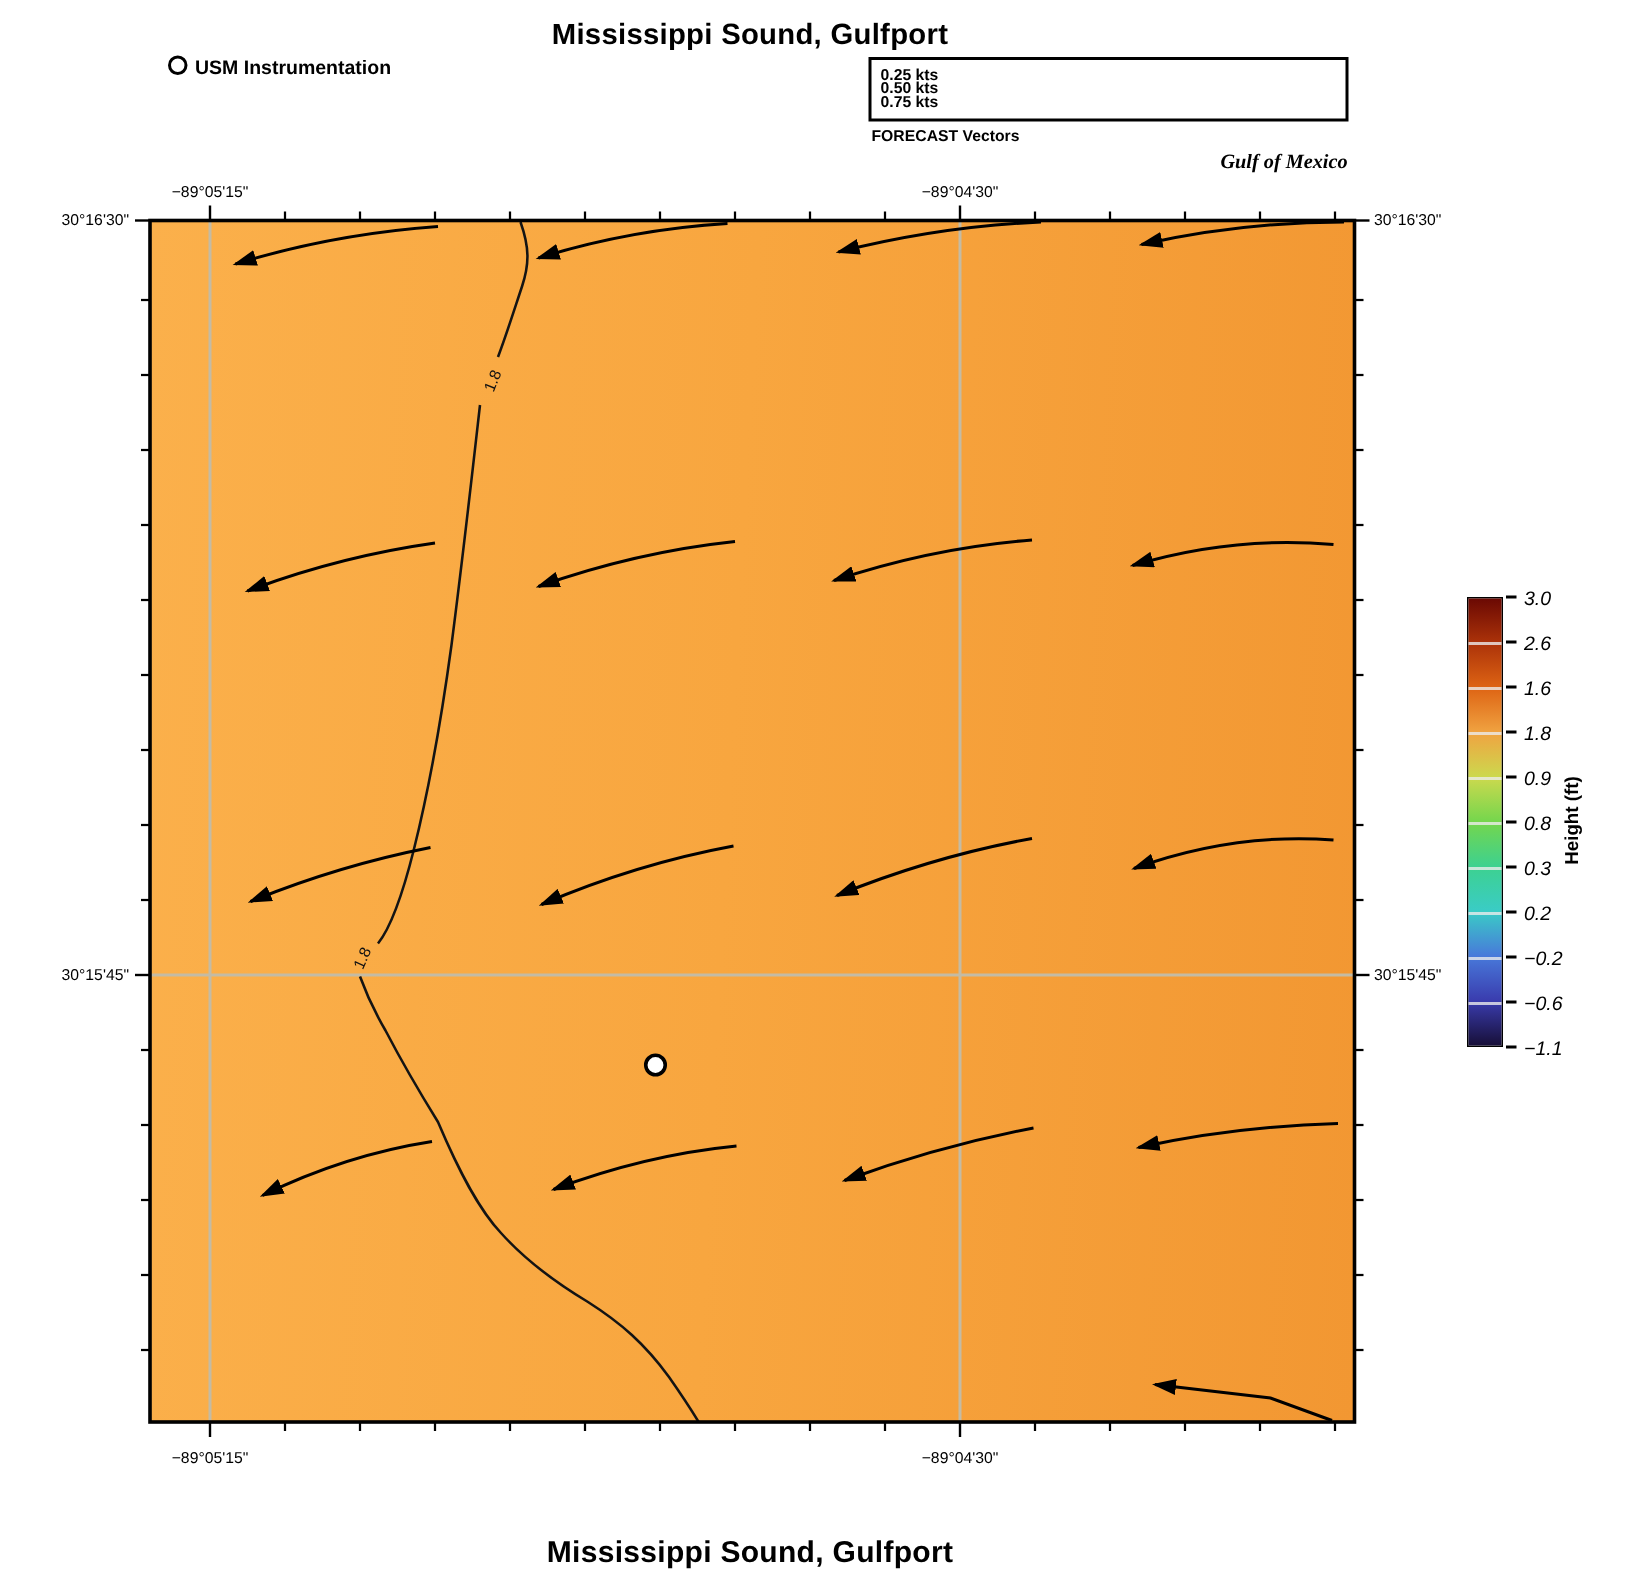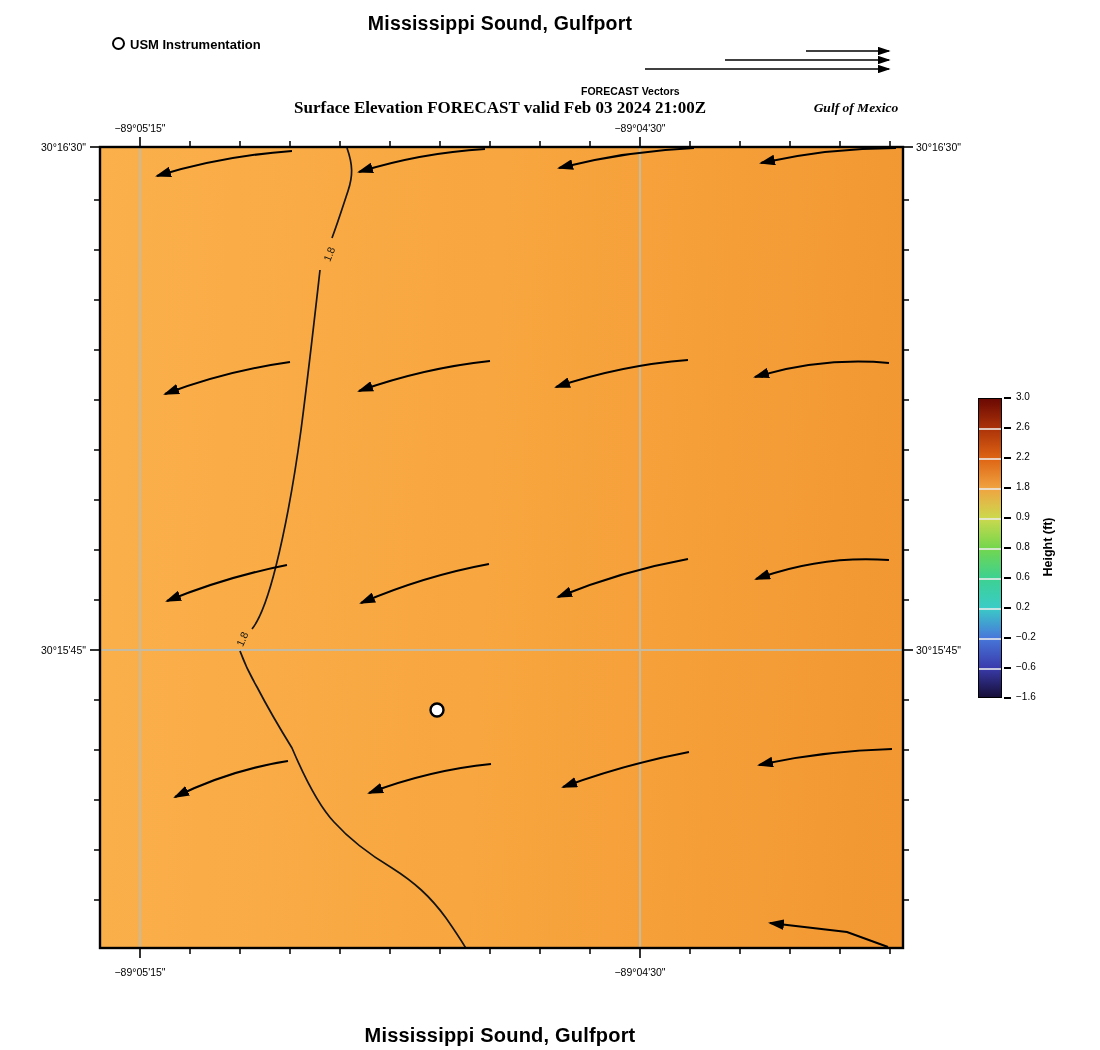--- a/index.html
+++ b/index.html
@@ -14,21 +14,21 @@
   .usm-text{font-weight:bold;font-size:13px;white-space:nowrap;}
   .legend-box{border:2px solid #000;background:#fff;box-sizing:border-box;}
   .legend-item{position:absolute;left:6px;font-weight:bold;font-size:10.5px;line-height:10px;white-space:nowrap;}
   .currents-caption{font-weight:bold;font-size:10.5px;white-space:nowrap;}
   .map-fill{background:linear-gradient(93deg,#fbb04b 0%,#f8a63f 48%,#f29732 100%);}
   #plot{position:absolute;left:0;top:0;}
   .colorbar{box-sizing:border-box;border:1.6px solid #000;}
   .cbar-grad{position:absolute;inset:0;}
   .cbar-sep{position:absolute;left:0;width:100%;height:1.2px;background:rgba(235,235,235,.8);}
   .cbar-tick{position:absolute;width:7px;height:1.6px;background:#000;}
-  .cbar-label{position:absolute;font-size:10px;white-space:nowrap;}
+  .cbar-label{position:absolute;font-size:13px;white-space:nowrap;font-style:italic;}
   .cbar-title{font-weight:bold;font-size:12.5px;text-align:center;transform:rotate(-90deg);}
   .contour-label{font-size:10.5px;fill:#111;}
 </style>
 </head>
 <body>
 
 <div class="canvas">
 
   <div class="abs map-fill" style="left:100px;top:147px;width:803px;height:801px;"></div>
 
@@ -144,23 +144,27 @@
         <line x1="725" y1="60" x2="889" y2="60" stroke="#000" stroke-width="1.3" marker-end="url(#ahs)"></line>
         <line x1="645" y1="69" x2="889" y2="69" stroke="#000" stroke-width="1.3" marker-end="url(#ahs)"></line>
       </g>
   </svg>
 
   <div class="abs title" style="left:300px;top:12px;width:400px;">Mississippi Sound, Gulfport</div>
 
   <div class="abs usm-circle" style="left:112px;top:37px;"></div>
   <div class="abs usm-text" style="left:130px;top:37px;">USM Instrumentation</div>
 
+  <div class="abs legend-box" style="left:579px;top:38px;width:320px;height:43px;">
+    <div class="legend-item" style="top:5px;">0.25 kts</div>
+    <div class="legend-item" style="top:14px;">0.50 kts</div>
+    <div class="legend-item" style="top:23px;">0.75 kts</div>
+  </div>
   <div class="abs currents-caption" style="left:581px;top:85px;">FORECAST Vectors</div>
 
-  <div class="abs subtitle" style="left:250px;top:98px;width:500px;">Surface Elevation FORECAST valid Feb 03 2024 21:00Z</div>
   <div class="abs gulf" style="left:806px;top:100px;width:100px;font-style:italic;">Gulf of Mexico</div>
 
   <div class="abs axis-label" style="left:140px;top:122px;transform:translateX(-50%);">−89°05'15"</div>
   <div class="abs axis-label" style="left:640px;top:122px;transform:translateX(-50%);">−89°04'30"</div>
   <div class="abs axis-label" style="left:140px;top:966px;transform:translateX(-50%);">−89°05'15"</div>
   <div class="abs axis-label" style="left:640px;top:966px;transform:translateX(-50%);">−89°04'30"</div>
 
   <div class="abs axis-label" style="left:26px;top:141px;width:60px;text-align:right;">30°16'30"</div>
   <div class="abs axis-label" style="left:26px;top:644px;width:60px;text-align:right;">30°15'45"</div>
   <div class="abs axis-label" style="left:916px;top:141px;">30°16'30"</div>
@@ -177,35 +181,35 @@
       <div class="cbar-sep" style="top: 209.4px;"></div>
       <div class="cbar-sep" style="top: 239.4px;"></div>
       <div class="cbar-sep" style="top: 269.4px;"></div>
     </div>
   <div id="cbar-ticks">
       <div class="abs cbar-tick" style="left: 1004px; top: 397.2px;"></div>
       <div class="abs cbar-label" style="left: 1016px; top: 391px;">3.0</div>
       <div class="abs cbar-tick" style="left: 1004px; top: 427.2px;"></div>
       <div class="abs cbar-label" style="left: 1016px; top: 421px;">2.6</div>
       <div class="abs cbar-tick" style="left: 1004px; top: 457.2px;"></div>
-      <div class="abs cbar-label" style="left: 1016px; top: 451px;">2.2</div>
+      <div class="abs cbar-label" style="left: 1016px; top: 451px;">1.6</div>
       <div class="abs cbar-tick" style="left: 1004px; top: 487.2px;"></div>
       <div class="abs cbar-label" style="left: 1016px; top: 481px;">1.8</div>
       <div class="abs cbar-tick" style="left: 1004px; top: 517.2px;"></div>
       <div class="abs cbar-label" style="left: 1016px; top: 511px;">0.9</div>
       <div class="abs cbar-tick" style="left: 1004px; top: 547.2px;"></div>
       <div class="abs cbar-label" style="left: 1016px; top: 541px;">0.8</div>
       <div class="abs cbar-tick" style="left: 1004px; top: 577.2px;"></div>
-      <div class="abs cbar-label" style="left: 1016px; top: 571px;">0.6</div>
+      <div class="abs cbar-label" style="left: 1016px; top: 571px;">0.3</div>
       <div class="abs cbar-tick" style="left: 1004px; top: 607.2px;"></div>
       <div class="abs cbar-label" style="left: 1016px; top: 601px; text-align: center;">0.2</div>
       <div class="abs cbar-tick" style="left: 1004px; top: 637.2px;"></div>
       <div class="abs cbar-label" style="left: 1016px; top: 631px;">−0.2</div>
       <div class="abs cbar-tick" style="left: 1004px; top: 667.2px;"></div>
       <div class="abs cbar-label" style="left: 1016px; top: 661px;">−0.6</div>
       <div class="abs cbar-tick" style="left: 1004px; top: 697.2px;"></div>
-      <div class="abs cbar-label" style="left: 1016px; top: 691px;">−1.6</div>
+      <div class="abs cbar-label" style="left: 1016px; top: 691px;">−1.1</div>
     </div>
   <div class="abs cbar-title" style="left:988px;top:540px;width:120px;">Height (ft)</div>
 
   <div class="abs title" style="left:300px;top:1024px;width:400px;font-size:20px;">Mississippi Sound, Gulfport</div>
 
 </div>
 
 </body></html>

